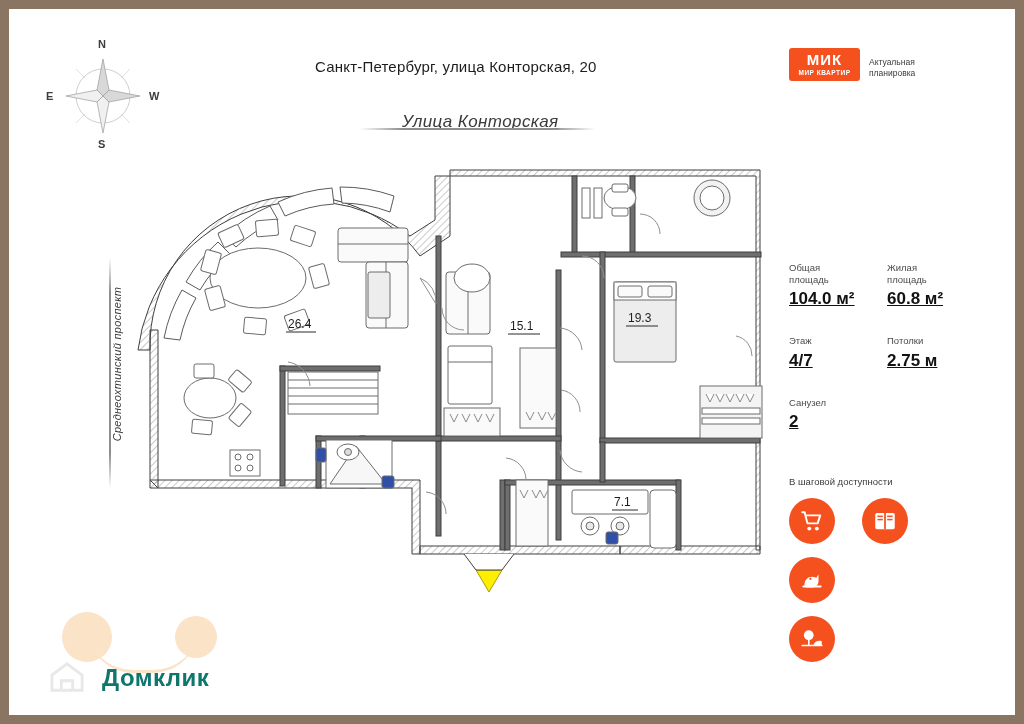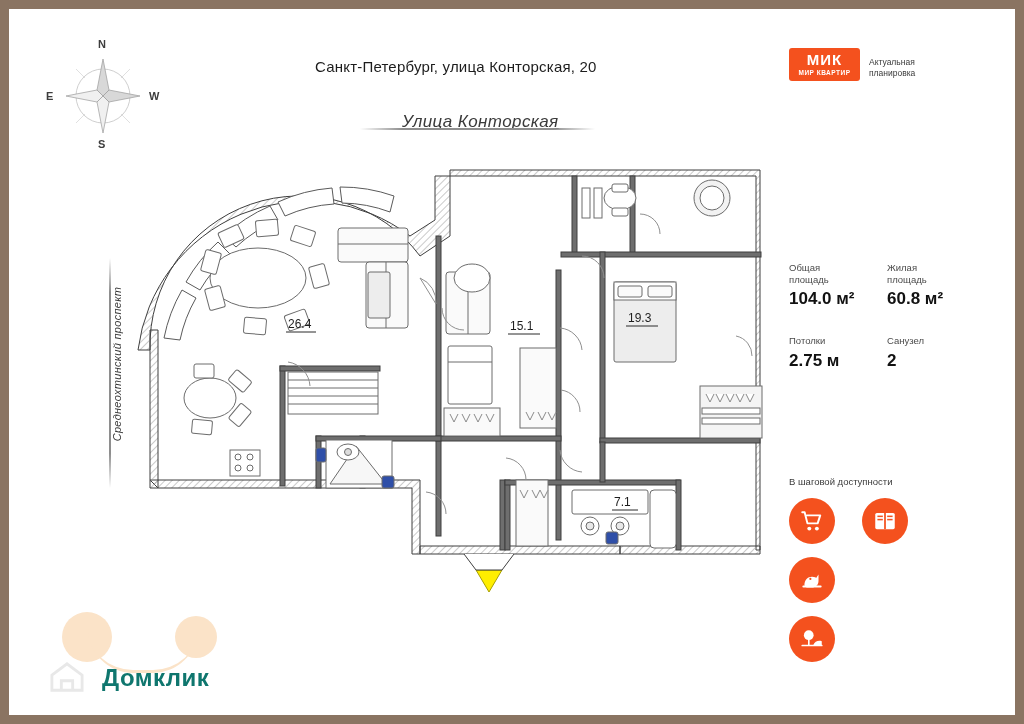--- a/index.html
+++ b/index.html
@@ -183,20 +183,21 @@
   .info-label {
     font-size: 9.5px;
     color: #4a4a4a;
     line-height: 11.5px;
   }
   .info-value {
     font-size: 17px;
     font-weight: bold;
     color: #121212;
     margin-top: 4px;
+    text-decoration: underline;
   }
 
   .walk-title {
     position: absolute;
     left: 789px;
     top: 476px;
     font-size: 9.5px;
     color: #3a3a3a;
   }
   .icons {
@@ -538,20 +539,26 @@
         <div class="info-value">104.0 м²</div>
       </div>
       <div class="info-cell">
         <div class="info-label">
           <span>Жилая</span><br>
           <span>площадь</span>
         </div>
         <div class="info-value">60.8 м²</div>
       </div>
 
+      <div class="info-cell">
+        <div class="info-label">
+          <span>Этаж</span>
+        </div>
+        <div class="info-value">4/7</div>
+      </div>
       <div class="info-cell">
         <div class="info-label">
           <span>Потолки</span>
         </div>
         <div class="info-value">2.75 м</div>
       </div>
 
       <div class="info-cell">
         <div class="info-label">
           <span>Санузел</span>

